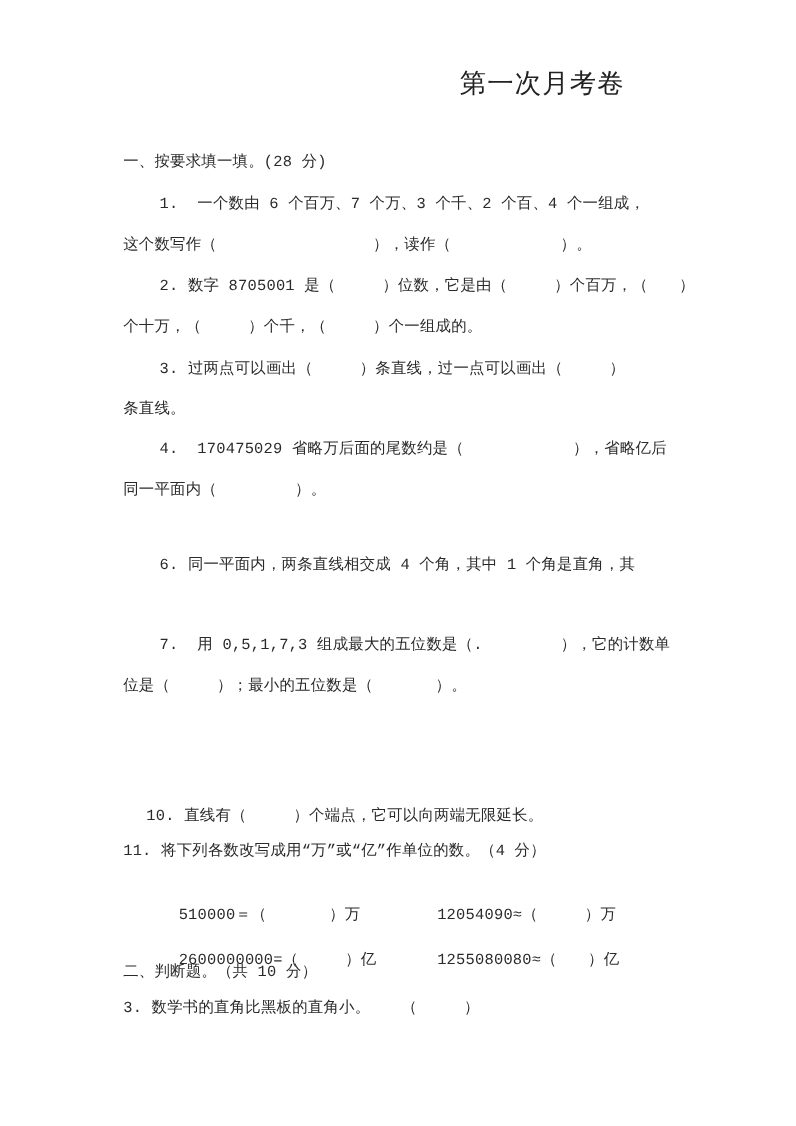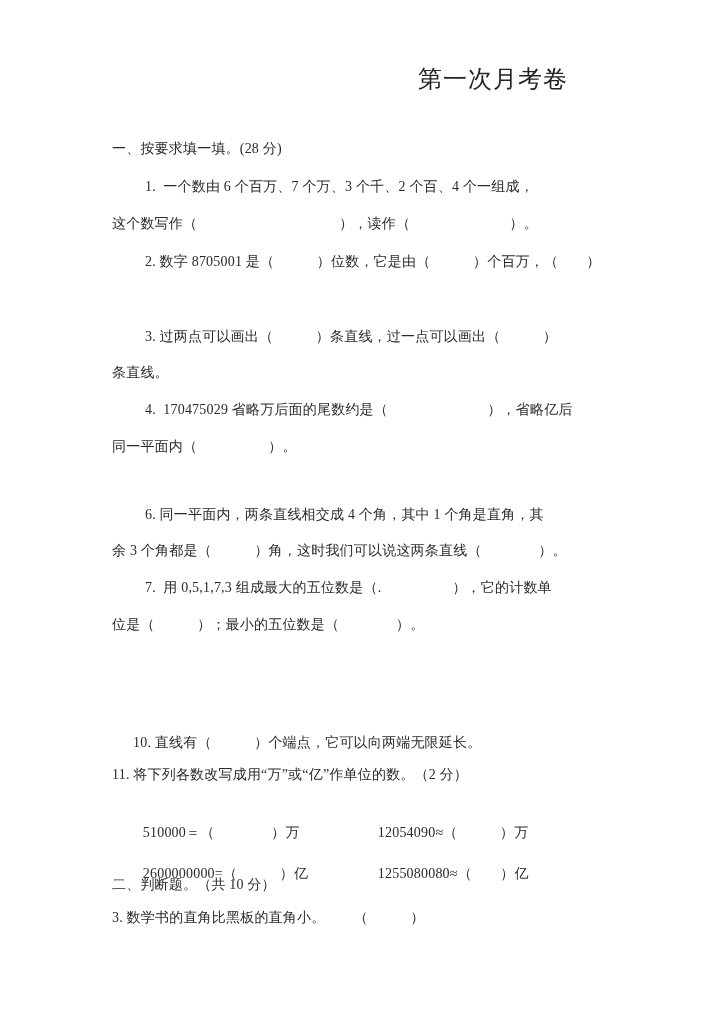--- a/index.html
+++ b/index.html
@@ -6,21 +6,21 @@
     margin: 0;
     padding: 0;
     background: #ffffff;
   }
   .page {
     position: relative;
     width: 724px;
     height: 1024px;
     background: #ffffff;
     overflow: hidden;
-    font-family: Liberation Serif, serif;
+    font-family: Liberation Mono, monospace;
     color: #2a2a2a;
   }
   .title {
     position: absolute;
     left: 418px;
     top: 64px;
     font-size: 24px;
     line-height: 30px;
     letter-spacing: 1px;
     white-space: pre;
@@ -50,39 +50,39 @@
 <div class="page">
 
   <div class="title">第一次月考卷</div>
 
   <div class="line" style="top:138px">一、按要求填一填。(28 分)</div>
 
   <div class="line ind-q" style="top:176px">1.  一个数由 6 个百万、7 个万、3 个千、2 个百、4 个一组成，</div>
   <div class="line" style="top:213px">这个数写作（　　　　　　　　　　），读作（　　　　　　　）。</div>
 
   <div class="line ind-q" style="top:251px">2. 数字 8705001 是（　　　）位数，它是由（　　　）个百万，（　　）</div>
+  <div class="line" style="top:288px">个十万，（　　　）个千，（　　　）个一组成的。</div>
 
   <div class="line ind-q" style="top:326px">3. 过两点可以画出（　　　）条直线，过一点可以画出（　　　）</div>
   <div class="line" style="top:362px">条直线。</div>
 
   <div class="line ind-q" style="top:399px">4.  170475029 省略万后面的尾数约是（　　　　　　　），省略亿后</div>
   <div class="line" style="top:436px">同一平面内（　　　　　）。</div>
 
 
   <div class="line ind-q" style="top:504px">6. 同一平面内，两条直线相交成 4 个角，其中 1 个角是直角，其</div>
-  <div class="line" style="top:540px">余 3 个角都是（　　　）角，这时我们可以说这两条直线（　　　　）。</div>
 
   <div class="line ind-q" style="top:577px">7.  用 0,5,1,7,3 组成最大的五位数是（.　　　　　），它的计数单</div>
   <div class="line" style="top:614px">位是（　　　）；最小的五位数是（　　　　）。</div>
 
 
 
   <div class="line ind-q10" style="top:732px">10. 直线有（　　　）个端点，它可以向两端无限延长。</div>
 
-  <div class="line" style="top:764px">11. 将下列各数改写成用“万”或“亿”作单位的数。（2 分）</div>
+  <div class="line" style="top:764px">11. 将下列各数改写成用“万”或“亿”作单位的数。（4 分）</div>
 
   <div class="line ind-num" style="top:801px">
     <span class="conv-col">510000＝（　　　　）万</span><span>12054090≈（　　　）万</span>
   </div>
 
   <div class="line ind-num" style="top:842px">
     <span class="conv-col">2600000000=（　　　）亿</span><span>1255080080≈（　　）亿</span>
   </div>
 
   <div class="line" style="top:874px">二、判断题。（共 10 分）</div>

